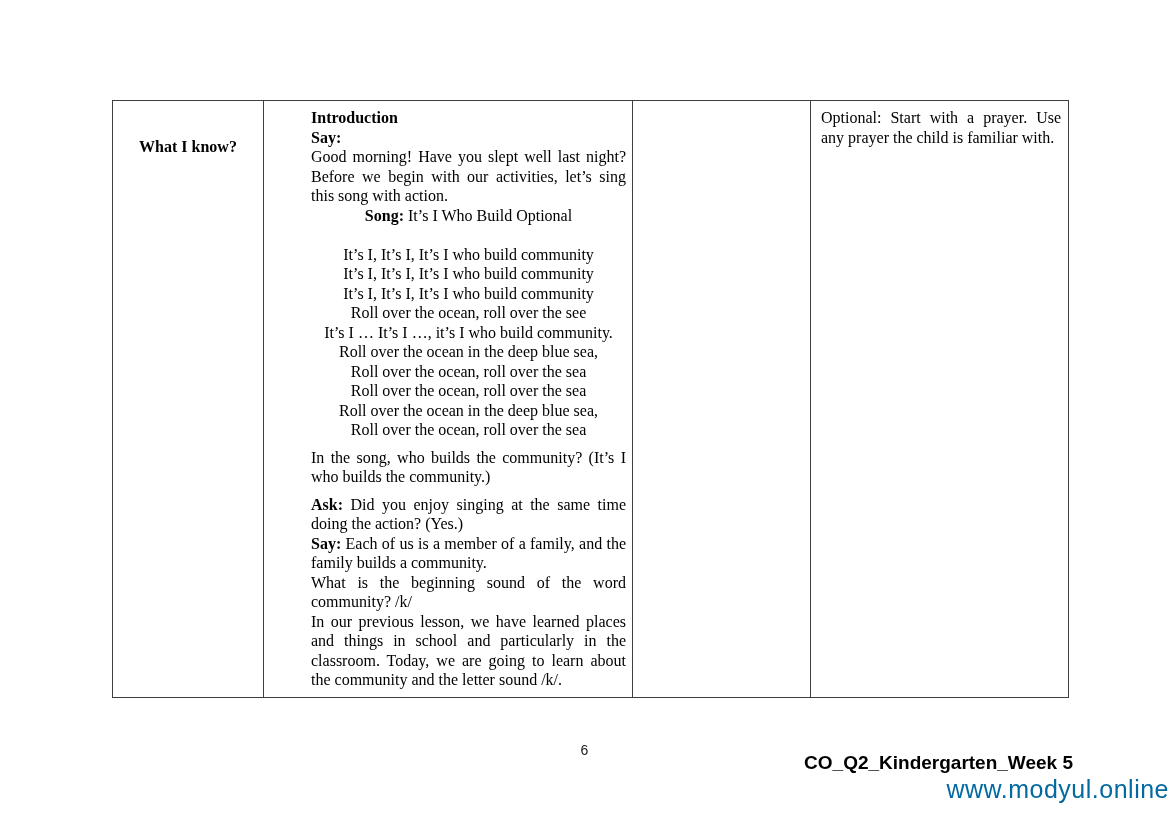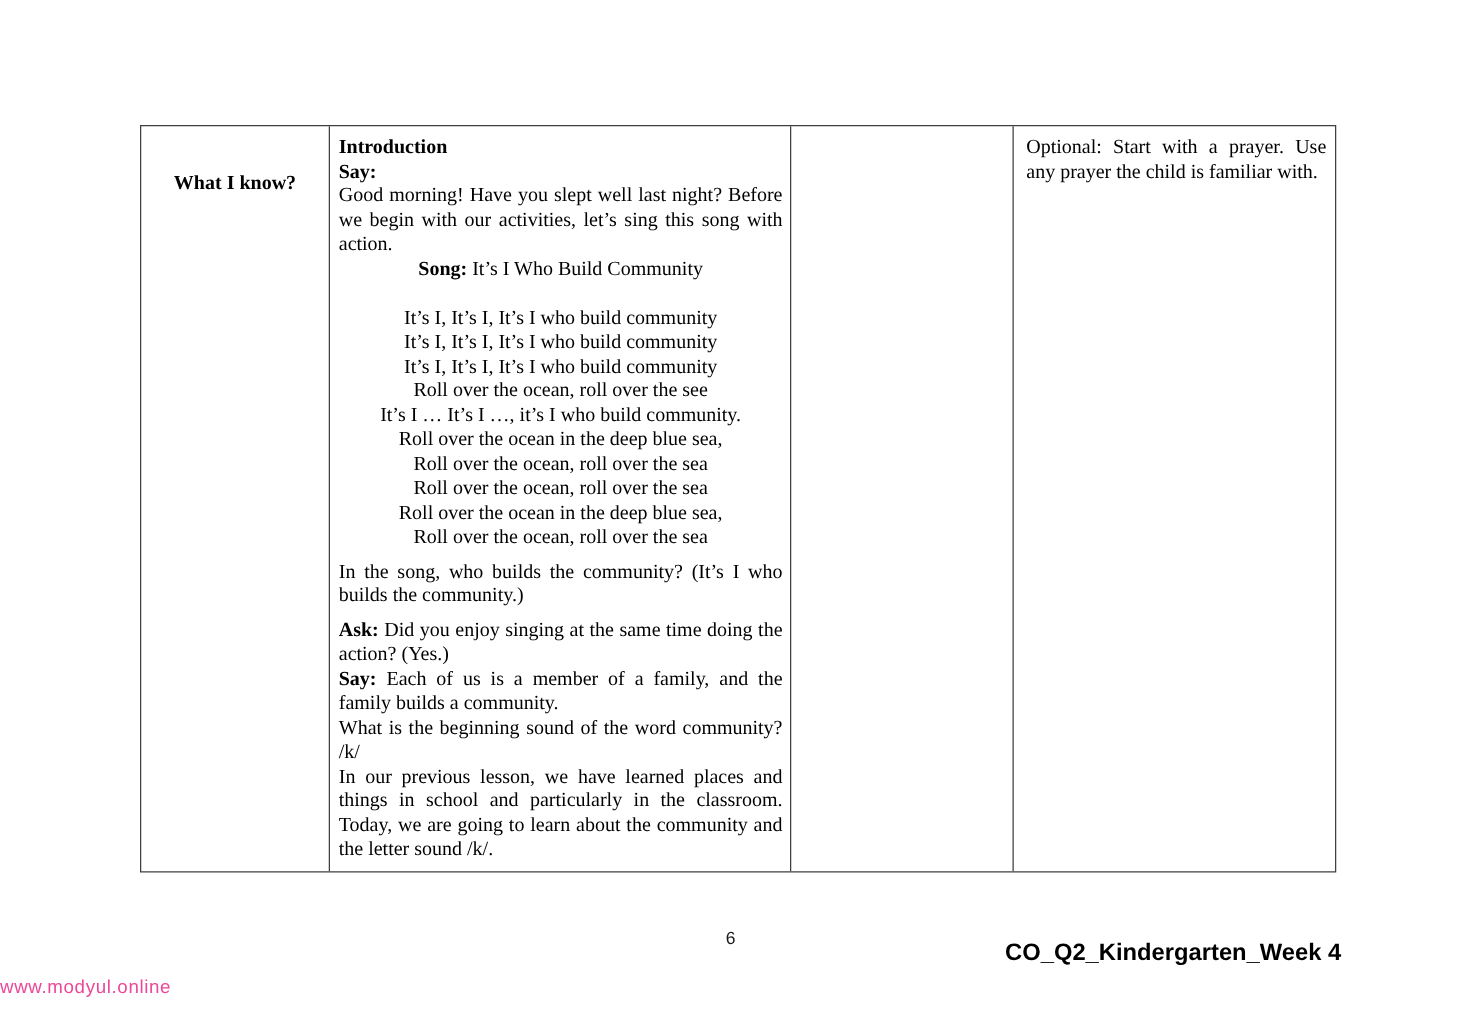--- a/index.html
+++ b/index.html
@@ -38,21 +38,21 @@
   .cell:last-child { border-right: none; }
 
   .cell-row-label {
     display: flex;
     align-items: flex-start;
     justify-content: center;
     padding-top: 36px;
     font-weight: bold;
   }
 
-  .cell-main { padding: 7px 6px 6px 7px; }
+  .cell-main { padding: 7px 6px 6px 7px; margin-left: 40px; }
   .cell-notes {
     padding: 7px 7px 6px 10px;
     text-align: justify;
   }
   .cell-notes .italic { }
 
   .bold   { font-weight: bold; }
   .center { text-align: center; }
   .just   { text-align: justify; }
   .gap    { margin-top: 8px; }
@@ -76,46 +76,46 @@
     font-family: "Liberation Sans", sans-serif;
     font-weight: bold;
     font-size: 19px;
     color: #000000;
   }
   .watermark {
     position: absolute;
     left: 0;
     width: 100%;
     top: 780px;
-    text-align: left;
+    text-align: right;
     font-family: "Liberation Sans", sans-serif;
-    font-size: 15px;
+    font-size: 25px;
     letter-spacing: 0.5px;
-    color: #ec4899;
+    color: #0369a1;
   }
 </style>
 </head>
 <body>
 
 <div>
 
   <div class="lesson-table">
 
     <div class="cell cell-row-label">
       <span>What I know?</span>
     </div>
 
     <div class="cell cell-main">
       <div class="bold">Introduction</div>
       <div class="bold">Say:</div>
       <div class="just">Good morning! Have you slept well last night? Before we begin with our activities, let’s sing this song with action.</div>
 
       <div class="center">
         <span class="bold">Song:</span>
-        <span>It’s I Who Build Community</span>
+        <span>It’s I Who Build Optional</span>
       </div>
 
       <div class="blank-line"></div>
 
       <div class="center">It’s I, It’s I, It’s I who build community</div>
       <div class="center">It’s I, It’s I, It’s I who build community</div>
       <div class="center">It’s I, It’s I, It’s I who build community</div>
       <div class="center">Roll over the ocean, roll over the see</div>
       <div class="center">It’s I … It’s I …, it’s I who build community.</div>
       <div class="center">Roll over the ocean in the deep blue sea,</div>
@@ -145,17 +145,17 @@
 
     <div class="cell cell-notes">
       <span>Optional:</span>
       <span class="italic">Start with a prayer. Use any prayer the child is familiar with.</span>
     </div>
 
   </div>
 
   <div class="page-number">6</div>
 
-  <div class="doc-code">CO_Q2_Kindergarten_Week 4</div>
+  <div class="doc-code">CO_Q2_Kindergarten_Week 5</div>
 
   <div class="watermark">www.modyul.online</div>
 
 </div>
 
 </body></html>

